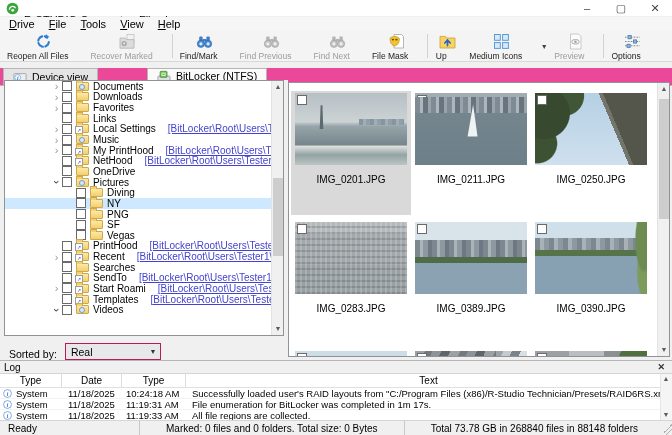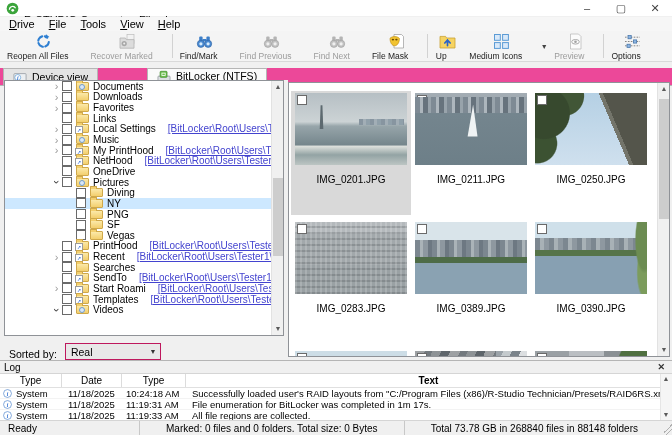--- a/index.html
+++ b/index.html
@@ -99,21 +99,21 @@
   .log-close { margin-left:auto; color:#333; font-size:9px; font-weight:bold; padding:0 3px; }
   .log-head { height:14px; display:flex; border-bottom:1px solid #e0e0e0; background:#fff; }
   .log-head .hcell { font-size:10px; text-align:center; border-right:1px solid #dcdcdc; display:flex; align-items:center; justify-content:center; }
   .log-body { position:relative; }
   .log-row { height:11px; display:flex; align-items:center; font-size:9.5px; border-bottom:1px solid #f3f3f3; }
   .log-row .c-type { width:62px; display:flex; align-items:center; padding-left:3px; }
   .log-row .c-type svg { width:9px; height:9px; margin-right:4px; flex:none; }
   .log-row .c-date { width:60px; padding-left:6px; }
   .log-row .c-time { width:64px; padding-left:4px; }
   .log-row .c-text { flex:1; padding-left:6px; white-space:nowrap; overflow:hidden; }
-  .w-type { width:62px; } .w-date { width:60px; } .w-time { width:64px; } .w-text { flex:1;font-weight:bold; }
+  .w-type { width:62px; } .w-date { width:60px; } .w-time { width:64px; } .w-text { flex:1; }
   .log-scroll { position:absolute; right:0; top:13px; bottom:0; width:12px; background:#f5f5f5; border-left:1px solid #e5e5e5; }
   .log-scroll .arr { position:absolute; right:0; width:12px; height:10px; font-size:7px; color:#5a5a5a; text-align:center; line-height:10px; }
   .log-scroll .arr.up { top:0; } .log-scroll .arr.down { bottom:0; }
 
   
   .statusbar { position:absolute; left:0; top:420px; width:672px; height:15px; background:#f0f0f0; border-top:1px solid #d5d5d5; display:flex; align-items:center; font-size:10px; }
   .statusbar .ready { padding-left:8px; flex:1; }
   .statusbar .sect { border-left:1px solid #c8c8c8; height:100%; display:flex; align-items:center; padding:0 26px; white-space:nowrap; }
   .grip { width:8px; height:100%; background:linear-gradient(135deg,transparent 50%,#b0b0b0 50% 55%,transparent 55% 70%,#b0b0b0 70% 75%,transparent 75%); }
 </style>

